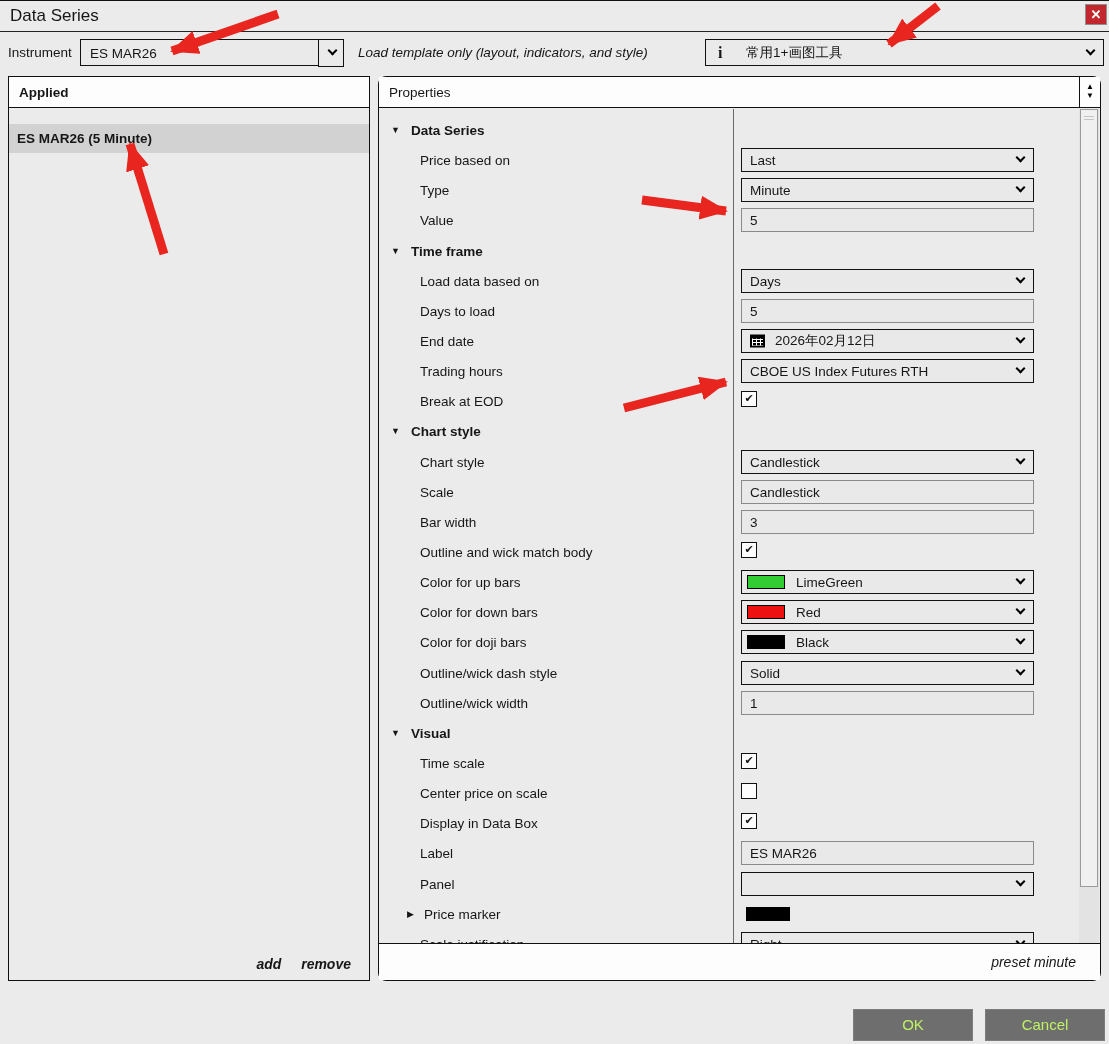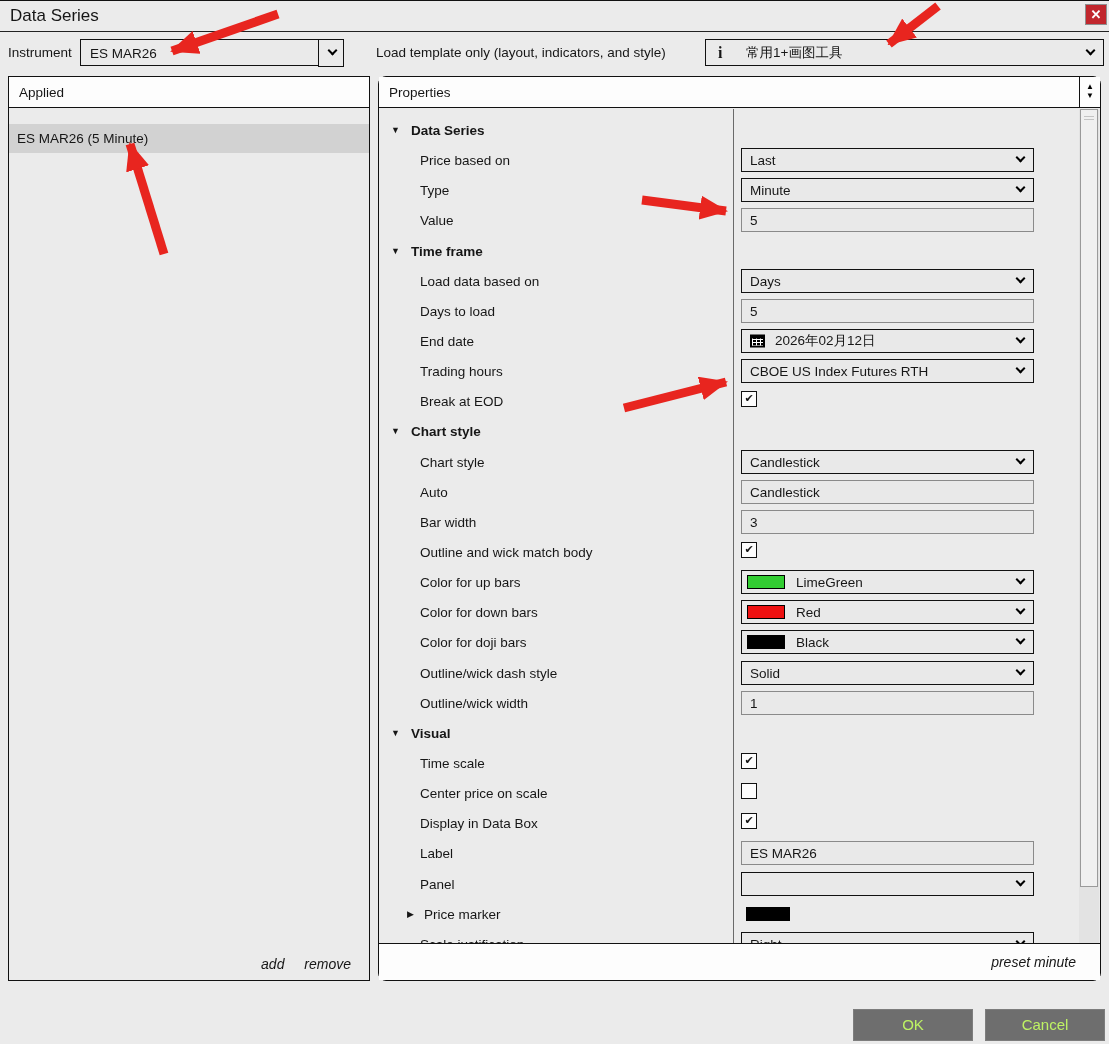--- a/index.html
+++ b/index.html
@@ -35,21 +35,21 @@
   .combo-btn .chev { right:7px; }
   .info-i { position:absolute; left:12px; top:50%; transform:translateY(-50%);
     font-family:"Liberation Serif", serif; font-weight:bold; font-size:16px; }
   
   .panel { position:absolute; background:#ebebeb; border:1.5px solid #111; }
   .phead {
     position:absolute; left:0; right:0; top:0; height:31px; background:#fdfdfd;
     border-bottom:1.5px solid #111; font-size:13.5px;
   }
   .phead .ptxt { position:absolute; left:10px; top:50%; transform:translateY(-50%); }
-  .applied { left:8px; top:75px; width:362px; height:905px; }
+  .applied { left:8px; top:75px; width:362px; height:905px;font-weight:bold; }
   .props   { left:378px; top:75px; width:723px; height:905px;border-radius:8px; }
   .listarea { position:absolute; left:0; right:0; top:32px; bottom:40px; overflow:hidden;margin-top:10px; }
   .listitem { margin-top:5px; height:29px; background:#d2d2d2; font-size:13.5px;
     line-height:29px; padding-left:8px; cursor:default; }
   .addremove { position:absolute; right:18px; bottom:8px; font-size:14px; font-style:italic; }
   .addremove span { margin-left:16px; cursor:pointer; }
   
   .spinbox { position:absolute; right:0; top:0; bottom:0; width:21px; border-left:1px solid #111;
     text-align:center; }
   .spinbox .sp { font-size:8px; line-height:9px; display:block; color:#000; cursor:pointer; }
@@ -105,21 +105,21 @@
 <div class="close"><span>✕</span></div>
 <div class="titlesep"></div>
 
 <div class="lab" style="left:8px; top:44px;">Instrument</div>
 <div class="combo" style="left:80px; width:264px;">
   <span class="val">ES MAR26</span>
   <span class="combo-btn">
       <i class="chev"></i>
     </span>
 </div>
-<div class="lab" style="left:376px; top:44px;">Load template only (layout, indicators, and style)</div>
+<div class="lab" style="left:358px; top:44px;font-style:italic;">Load template only (layout, indicators, and style)</div>
 <div class="combo" style="left:705px; width:399px;">
   <span class="info-i">i</span>
   <span class="val" style="left:40px;">常用1+画图工具</span>
   <i class="chev"></i>
 </div>
 
 <div class="panel applied">
   <div class="phead">
     <span class="ptxt">Applied</span>
   </div>
@@ -206,21 +206,21 @@
         <span class="slab">Chart style</span>
       </div>
       <div class="prow">
         <span class="ilab">Chart style</span>
         <div class="ctl dd">
           <span class="ddv">Candlestick</span>
           <i class="chev"></i>
         </div>
       </div>
       <div class="prow">
-        <span class="ilab">Auto</span>
+        <span class="ilab">Scale</span>
         <div class="ctl inp">
           <span class="ddv">Candlestick</span>
         </div>
       </div>
       <div class="prow">
         <span class="ilab">Bar width</span>
         <div class="ctl inp">
           <span class="ddv">3</span>
         </div>
       </div>

